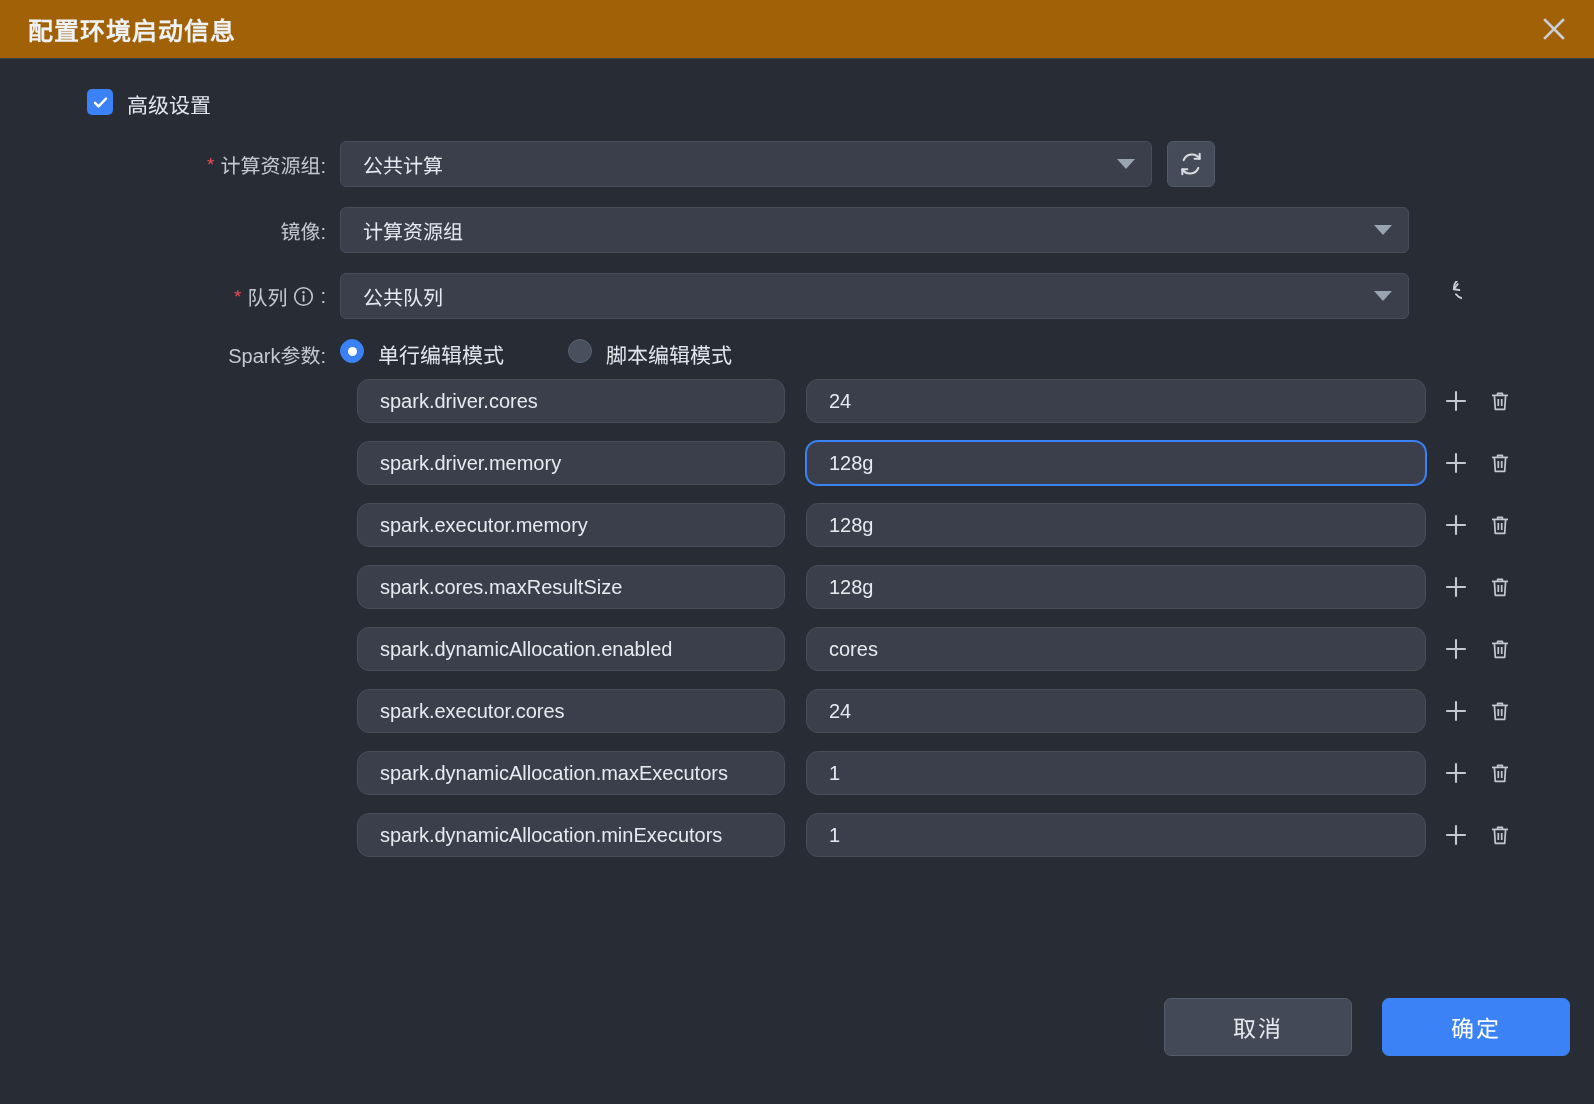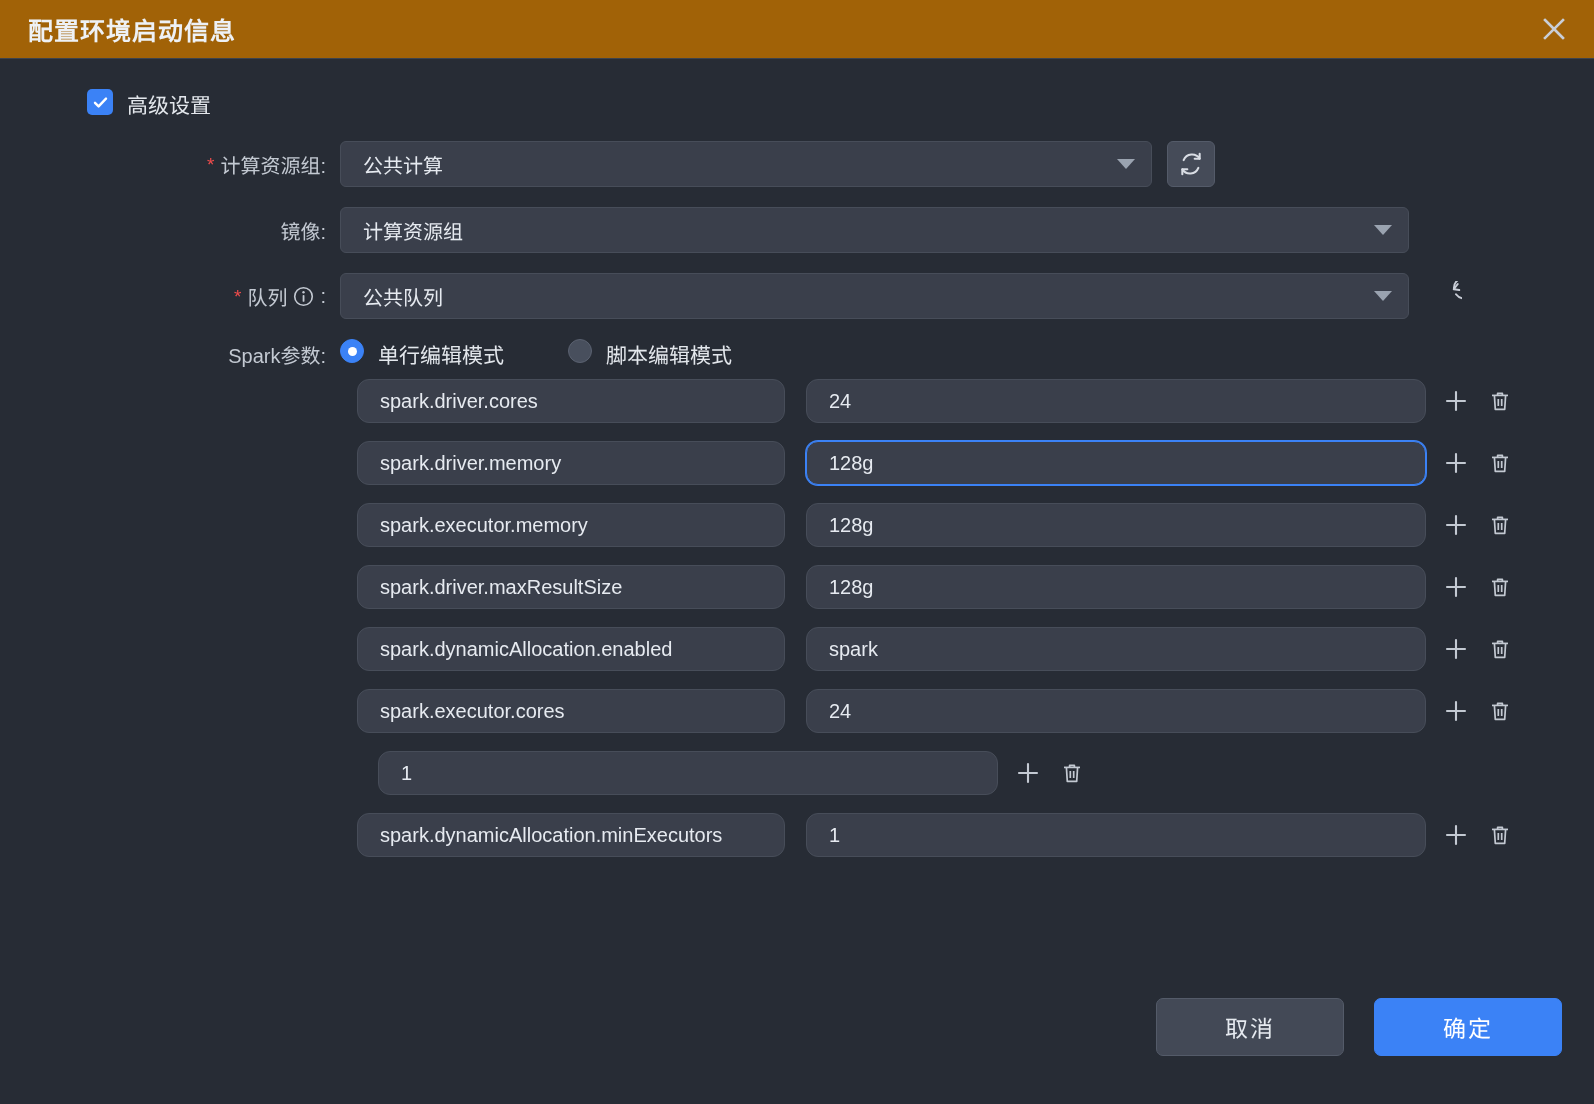--- a/index.html
+++ b/index.html
@@ -203,21 +203,21 @@
   .act-btn {
     width: 44px; height: 44px;
     display: flex; align-items: center; justify-content: center;
     cursor: pointer;
   }
   .act-btn svg { display: block; }
 
   
   .dialog-footer {
     position: absolute;
-    right: 32px;
+    right: 24px;
     bottom: 34px;
     display: flex;
     align-items: center;
     gap: 30px;
   }
   .btn {
     height: 58px;
     min-width: 188px;
     border-radius: 7px;
     font-size: 23px;
@@ -405,21 +405,21 @@
                 <path d="M9.6 6.4 V4.4 H14.4 V6.4"></path>
               <path d="M6.4 6.4 L7.3 20.4 H16.7 L17.6 6.4"></path>
               <path d="M10.3 10 V17 M13.7 10 V17"></path>
             </svg>
           </span>
         </div>
       </div>
     </div>
 
     <div class="param-row">
-      <div class="param-input param-key">spark.driver.maxResultSize</div>
+      <div class="param-input param-key">spark.cores.maxResultSize</div>
       <div class="param-input param-val">128g</div>
       <div class="row-actions">
         <div class="act-btn">
           <span>
             <svg width="26" height="26" viewBox="0 0 26 26">
                 <path d="M13 4 V22 M4 13 H22" stroke="#c3c9d2" stroke-width="2.1" stroke-linecap="round"></path>
               </svg>
           </span>
         </div>
         <div class="act-btn">
@@ -430,21 +430,21 @@
               <path d="M6.4 6.4 L7.3 20.4 H16.7 L17.6 6.4"></path>
               <path d="M10.3 10 V17 M13.7 10 V17"></path>
             </svg>
           </span>
         </div>
       </div>
     </div>
 
     <div class="param-row">
       <div class="param-input param-key">spark.dynamicAllocation.enabled</div>
-      <div class="param-input param-val">spark</div>
+      <div class="param-input param-val">cores</div>
       <div class="row-actions">
         <div class="act-btn">
           <span>
             <svg width="26" height="26" viewBox="0 0 26 26">
                 <path d="M13 4 V22 M4 13 H22" stroke="#c3c9d2" stroke-width="2.1" stroke-linecap="round"></path>
               </svg>
           </span>
         </div>
         <div class="act-btn">
           <span>
@@ -477,20 +477,21 @@
                 <path d="M9.6 6.4 V4.4 H14.4 V6.4"></path>
               <path d="M6.4 6.4 L7.3 20.4 H16.7 L17.6 6.4"></path>
               <path d="M10.3 10 V17 M13.7 10 V17"></path>
             </svg>
           </span>
         </div>
       </div>
     </div>
 
     <div class="param-row">
+      <div class="param-input param-key">spark.dynamicAllocation.maxExecutors</div>
       <div class="param-input param-val">1</div>
       <div class="row-actions">
         <div class="act-btn">
           <span>
             <svg width="26" height="26" viewBox="0 0 26 26">
                 <path d="M13 4 V22 M4 13 H22" stroke="#c3c9d2" stroke-width="2.1" stroke-linecap="round"></path>
               </svg>
           </span>
         </div>
         <div class="act-btn">

